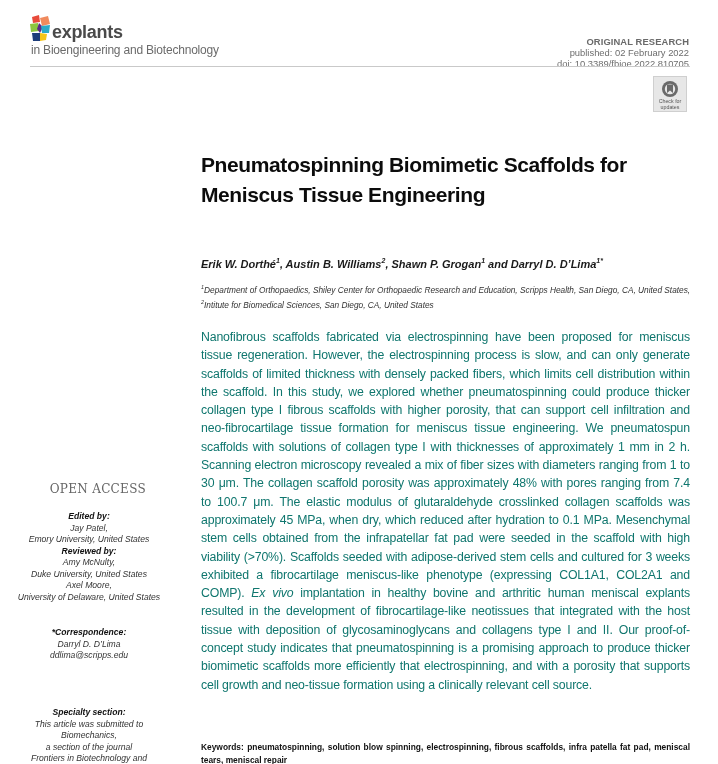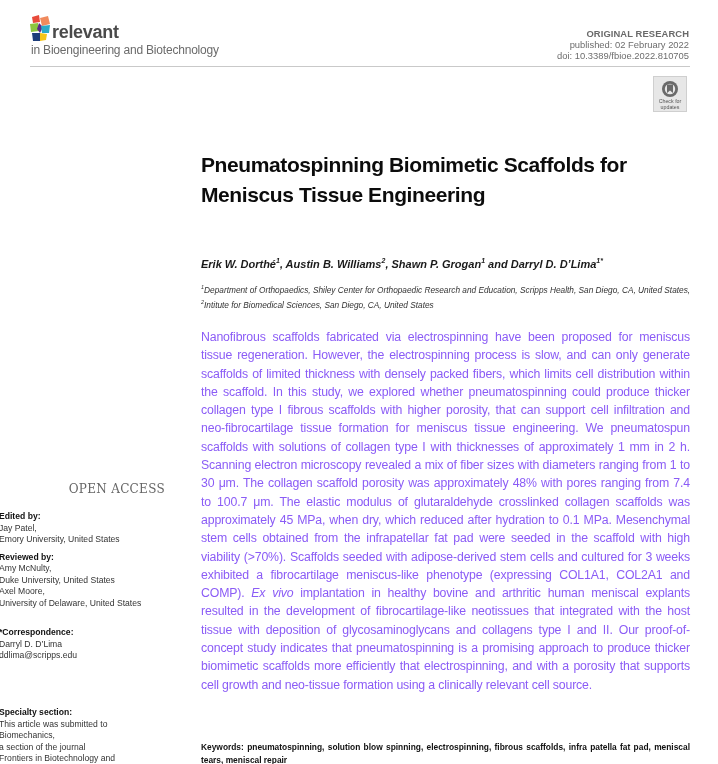--- a/index.html
+++ b/index.html
@@ -2,51 +2,51 @@
 <html><head>
 <meta charset="utf-8">
 <style>
   html, body { margin:0; padding:0; background:#ffffff; }
   body { width:718px; height:764px; position:relative; overflow:hidden; font-family:"Liberation Sans", sans-serif; color:#1a1a1a; }
   .logo { position:absolute; left:28px; top:14px; }
   .logo-mark { position:absolute; left:0; top:0; width:26px; height:30px; }
   .logo-brand { position:absolute; left:24px; top:8px; font-family:"Liberation Sans", sans-serif; font-weight:bold; font-size:18px; color:#4a4a4a; letter-spacing:-0.3px; line-height:20px; }
   .logo-journal { position:absolute; left:3px; top:27px; font-family:Liberation Sans, sans-serif; font-size:12px; color:#6b6b6b; white-space:nowrap; line-height:18px; letter-spacing:-0.2px; }
   .header-rule { position:absolute; left:30px; width:660px; top:66px; height:1px; background:#c9c9c9; }
-  .meta { position:absolute; right:29px; top:28px; text-align:right; font-size:9.4px; line-height:11px; color:#6d6d6d; }
+  .meta { position:absolute; right:29px; top:36px; text-align:right; font-size:9.4px; line-height:11px; color:#6d6d6d; }
   .meta .type { font-weight:bold; font-size:9.4px; color:#6a6a6a; letter-spacing:0.1px; }
   .cfu { position:absolute; left:653px; top:76px; width:34px; height:36px; background:#e7e7e7; border:1px solid #cfcfcf; box-sizing:border-box; text-align:center; }
   .cfu svg { display:block; margin:3px auto 0; }
   .cfu-text { font-size:5.3px; line-height:5.5px; color:#555; margin-top:1px; }
   .title { position:absolute; left:201px; top:150px; width:450px; font-weight:bold; font-size:21px; line-height:30px; color:#0c0c0c; letter-spacing:-0.4px; }
   .authors { position:absolute; left:201px; top:257px; font-weight:bold; font-style:italic; font-size:11px; color:#1a1a1a; white-space:nowrap; }
   .authors sup { font-size:7px; }
   .affil { position:absolute; left:201px; top:281px; width:500px; font-style:italic; font-size:8.3px; line-height:12.5px; color:#333; }
   .affil sup { font-size:5.5px; }
-  .abstract { position:absolute; left:201px; top:328px; width:489px; font-size:12.3px; line-height:18.3px; color:#8b5cf6; text-align:justify; letter-spacing:-0.15px; }
+  .abstract { position:absolute; left:201px; top:328px; width:489px; font-size:12.3px; line-height:18.3px; color:#0f766e; text-align:justify; letter-spacing:-0.15px; }
   .keywords { position:absolute; left:201px; top:720px; width:489px; font-weight:bold; font-size:8.4px; line-height:12.5px; color:#111; text-align:justify;margin-top:21px; }
-  .side { position:absolute; right:539px; text-align:left; width:180px; font-size:8.6px; line-height:11.5px; color:#333; }
-  .open-access { position:absolute; right:553px; top:482px; font-family:"DejaVu Serif", serif; font-size:12px; color:#666; letter-spacing:0.3px; white-space:nowrap; }
-  .side-h { font-weight:bold; color:#111; margin-top:6px; }
+  .side { position:absolute; right:539px; text-align:center; width:180px; font-size:8.6px; line-height:11.5px; color:#333; font-style:italic; }
+  .open-access { position:absolute; right:572px; top:482px; font-family:"DejaVu Serif", serif; font-size:12px; color:#666; letter-spacing:0.3px; white-space:nowrap; }
+  .side-h { font-weight:bold; color:#111; }
   .side-h:first-child { margin-top:0; }
 </style>
 </head>
 <body>
 
 <div class="logo">
   <svg class="logo-mark" viewBox="0 0 26 30" width="26" height="30">
     <polygon points="4,3 11,1 12,8 5,9" fill="#e84a3a"></polygon>
     <polygon points="12,4 20,2 22,10 14,12" fill="#f08a5d"></polygon>
     <polygon points="2,10 10,9 11,17 3,18" fill="#8cc63f"></polygon>
     <polygon points="11,9 15,13 12,19 9,15" fill="#5b2a86"></polygon>
     <polygon points="13,12 22,11 21,19 14,19" fill="#2aa9c9"></polygon>
     <polygon points="4,19 12,19 12,27 5,27" fill="#1d3d7a"></polygon>
     <polygon points="12,19 19,20 18,26 12,27" fill="#f5c518"></polygon>
   </svg>
-  <div class="logo-brand">relevant</div>
+  <div class="logo-brand">explants</div>
   <div class="logo-journal">in Bioengineering and Biotechnology</div>
 </div>
 
 <div class="meta">
   <div class="type">ORIGINAL RESEARCH</div>
   <div>published: 02 February 2022</div>
   <div>doi: 10.3389/fbioe.2022.810705</div>
 </div>
 
 <div class="header-rule"></div>

